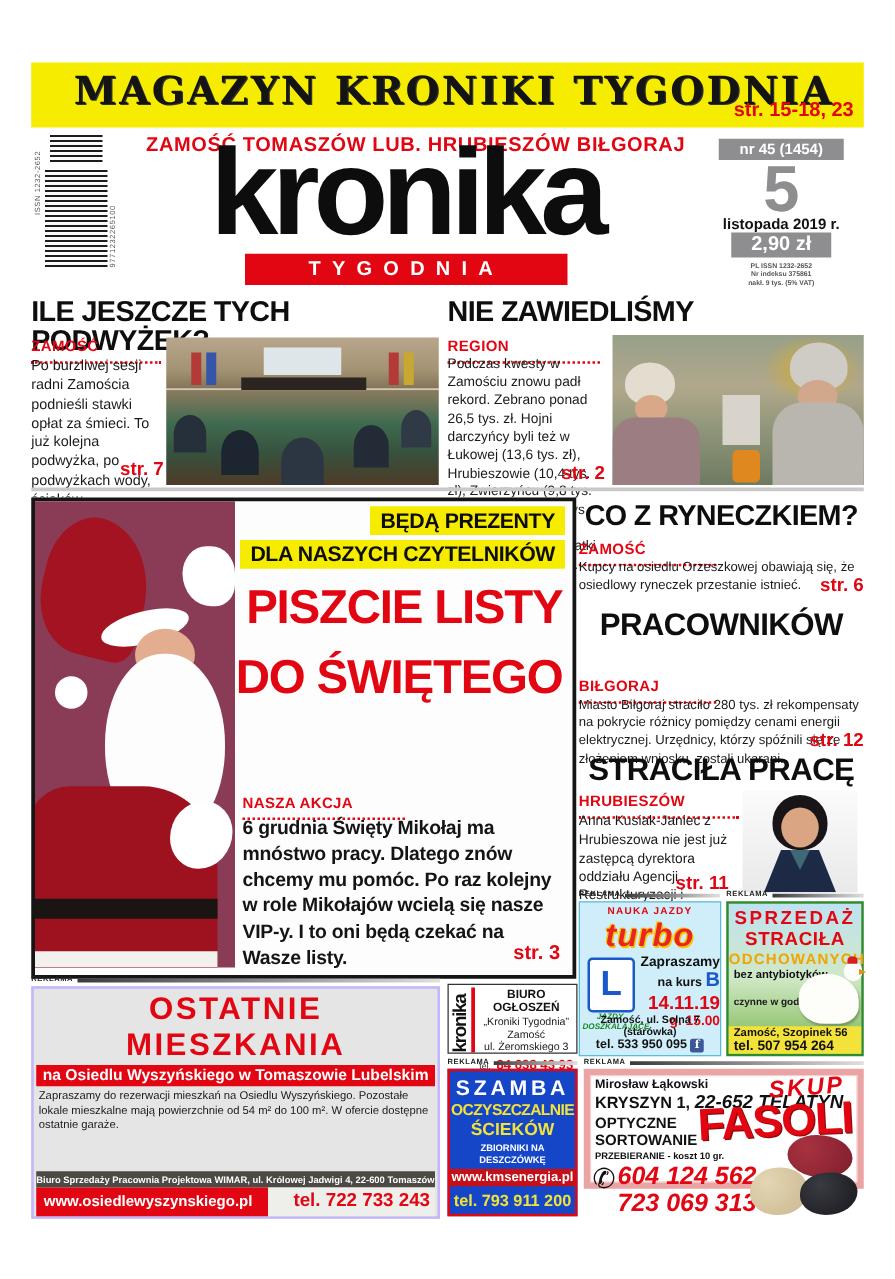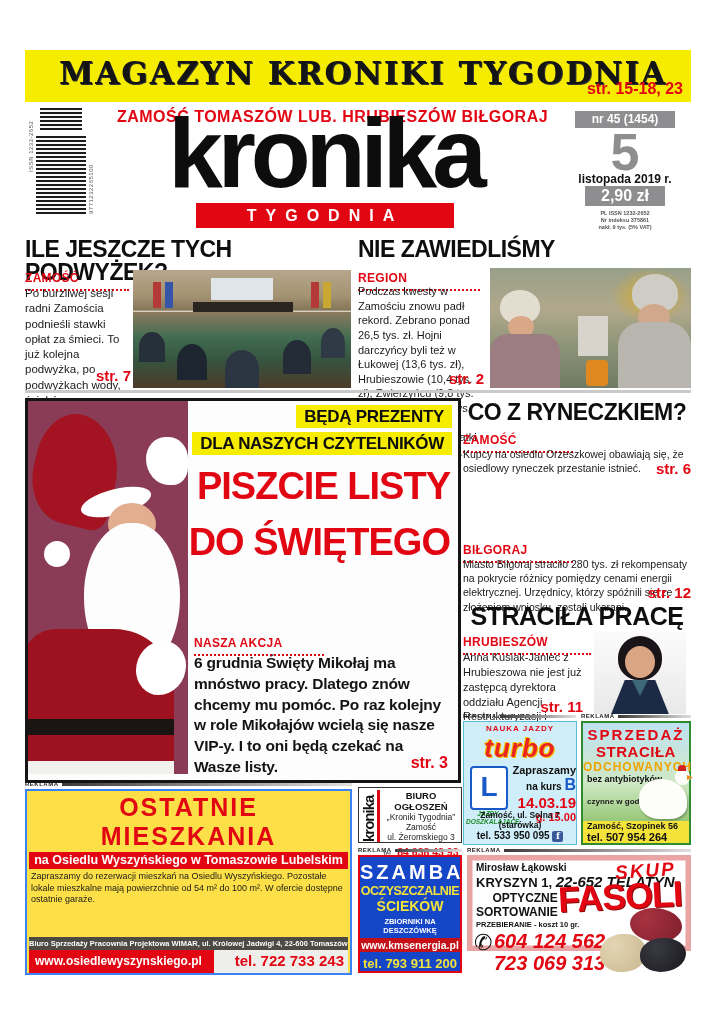--- a/index.html
+++ b/index.html
@@ -40,21 +40,21 @@
   .rcol-h{font-weight:900;font-size:22px;letter-spacing:-.5px;color:#0e0e0e;text-align:center;line-height:1.05;}
   .sm{font-size:10.5px;line-height:1.35;color:#1a1a1a;}
   
   .adbrd{box-sizing:border-box;}
   .turbo{background:#cfeef9;border:1px solid #59bcd8;}
   .turbo-brand{font-style:italic;font-weight:900;font-size:26px;color:#e8251f;
                text-shadow:1px 1px 0 #f7c400,-1px -1px 0 #f7c400;letter-spacing:1px;transform:skewX(-8deg);}
   .lplate{background:#fff;border:2px solid #1a5ac8;border-radius:4px;color:#1a5ac8;
           font-weight:900;text-align:center;}
   .broj{background:linear-gradient(180deg,#bfe2f2 0%,#cfe8c5 50%,#78b54c 100%);border:2px solid #2e8b2e;}
-  .mieszk{border:2px solid #3b82f6;background:#fde047;}
+  .mieszk{border:2px solid #c4b5fd;background:#e5e5e5;}
   .szamba{background:#1546c8;border:2px solid #e20613;text-align:center;}
   .fasola{background:#fff;border:5px solid #eba4a4;box-shadow:inset 0 0 0 1px #f6d0d0;}
   .fb{display:inline-block;width:11px;height:11px;background:#3b5998;color:#fff;
       font-weight:900;font-size:9px;text-align:center;line-height:11px;border-radius:2px;font-family:"DejaVu Serif",serif;}
 </style>
 </head>
 <body>
 
 <div class="abs banner">
   <div class="t">MAGAZYN KRONIKI TYGODNIA</div>
@@ -151,20 +151,21 @@
 
 <div class="abs rcol-h" style="left:463px;top:400px;width:228px;font-size:23px;">CO Z RYNECZKIEM?</div>
 <div class="abs" style="left:463px;top:430px;width:110px;">
   <span class="loc">ZAMOŚĆ</span>
   <div class="dots"></div>
 </div>
 <div class="abs sm" style="left:463px;top:447px;width:228px;">Kupcy na osiedlu Orzeszkowej obawiają się, że osiedlowy ryneczek przestanie istnieć.</div>
 <div class="abs pg" style="left:563px;top:460px;width:128px;">str. 6</div>
 
 <div class="abs rcol-h" style="left:463px;top:487px;width:228px;font-size:25px;">
+  <div>PRACOWNIKÓW</div>
 </div>
 <div class="abs" style="left:463px;top:540px;width:110px;">
   <span class="loc">BIŁGORAJ</span>
   <div class="dots"></div>
 </div>
 <div class="abs sm" style="left:463px;top:557px;width:228px;">Miasto Biłgoraj straciło 280 tys. zł rekompensaty na pokrycie różnicy pomiędzy cenami energii elektrycznej. Urzędnicy, którzy spóźnili się ze złożeniem wniosku, zostali ukarani.</div>
 <div class="abs pg" style="left:563px;top:584px;width:128px;">str. 12</div>
 
 <div class="abs rcol-h" style="left:463px;top:603px;width:228px;font-size:25px;">STRACIŁA PRACĘ</div>
 <div class="abs" style="left:463px;top:632px;width:128px;">
@@ -196,21 +197,21 @@
   <div class="abs" style="left:2px;top:88px;width:44px;text-align:center;color:#1e8a28;font-weight:900;font-size:6.5px;line-height:1.2;font-style:italic;">
     <div>JAZDY</div>
     <div>DOSZKALAJĄCE</div>
   </div>
   <div class="abs" style="left:48px;top:42px;width:64px;text-align:right;">
     <div style="font-weight:900;font-size:11px;color:#111;">Zapraszamy</div>
     <div style="font-weight:900;font-size:10px;color:#111;">
       <span>na kurs</span>
       <span style="color:#1a5ac8;font-size:16px;">B</span>
     </div>
-    <div style="font-weight:900;font-size:15px;color:#e20613;">14.03.19</div>
+    <div style="font-weight:900;font-size:15px;color:#e20613;">14.11.19</div>
     <div style="font-weight:900;font-size:11px;color:#e20613;">g. 15.00</div>
   </div>
   <div class="abs" style="left:0;bottom:14px;width:100%;text-align:center;font-weight:900;font-size:8.5px;color:#111;">Zamość, ul. Solna 7 (starówka)</div>
   <div class="abs" style="left:0;bottom:2px;width:100%;text-align:center;font-weight:900;font-size:10px;color:#111;">
     <span>tel. 533 950 095</span>
     <span class="fb">f</span>
   </div>
 </div>
 
 <div class="abs adbrd broj" style="left:581px;top:721px;width:110px;height:124px;">
@@ -253,34 +254,34 @@
     </div>
   </div>
 </div>
 
 <div class="abs reklama" style="left:358px;top:847px;width:104px;">
   <span>REKLAMA</span>
     <span class="line"></span>
 </div>
 
 <div class="abs adbrd szamba" style="left:358px;top:855px;width:104px;height:118px;">
-  <div style="color:#fff;font-weight:900;font-size:20px;letter-spacing:3px;margin-top:4px;">SZAMBA</div>
+  <div style="color:#fff;font-weight:900;font-size:17px;letter-spacing:3px;margin-top:4px;">SZAMBA</div>
   <div style="color:#f2e23a;font-weight:900;font-size:12.5px;letter-spacing:-.5px;">OCZYSZCZALNIE</div>
   <div style="color:#f2e23a;font-weight:900;font-size:14px;">ŚCIEKÓW</div>
   <div style="color:#fff;font-weight:900;font-size:7.5px;margin-top:3px;">ZBIORNIKI NA DESZCZÓWKĘ</div>
   <div style="background:#c41018;color:#fff;font-weight:900;font-size:10.5px;margin-top:3px;line-height:14px;">www.kmsenergia.pl</div>
   <div style="color:#f2e23a;font-weight:900;font-size:13px;margin-top:4px;">tel. 793 911 200</div>
 </div>
 
 <div class="abs reklama" style="left:467px;top:847px;width:224px;">
   <span>REKLAMA</span>
     <span class="line"></span>
 </div>
 
-<div class="abs adbrd fasola" style="left:467px;top:855px;width:224px;height:96px;text-align:right;">
+<div class="abs adbrd fasola" style="left:467px;top:855px;width:224px;height:96px;">
   <div class="abs" style="left:4px;top:2px;font-weight:700;font-size:10px;color:#111;">Mirosław Łąkowski</div>
   <div class="abs" style="left:4px;top:13px;font-weight:900;font-size:13px;color:#111;">
     <span>KRYSZYN 1,</span>
     <span style="font-size:15px;font-style:italic;">22-652 TELATYN</span>
   </div>
   <div class="abs" style="left:4px;top:32px;font-weight:900;font-size:12px;color:#111;line-height:1.15;">
     <div>OPTYCZNE</div>
     <div>SORTOWANIE</div>
   </div>
   <div class="abs" style="right:10px;top:0px;color:#e20613;font-weight:900;font-size:19px;font-style:italic;letter-spacing:2px;transform:rotate(-4deg);">SKUP</div>

